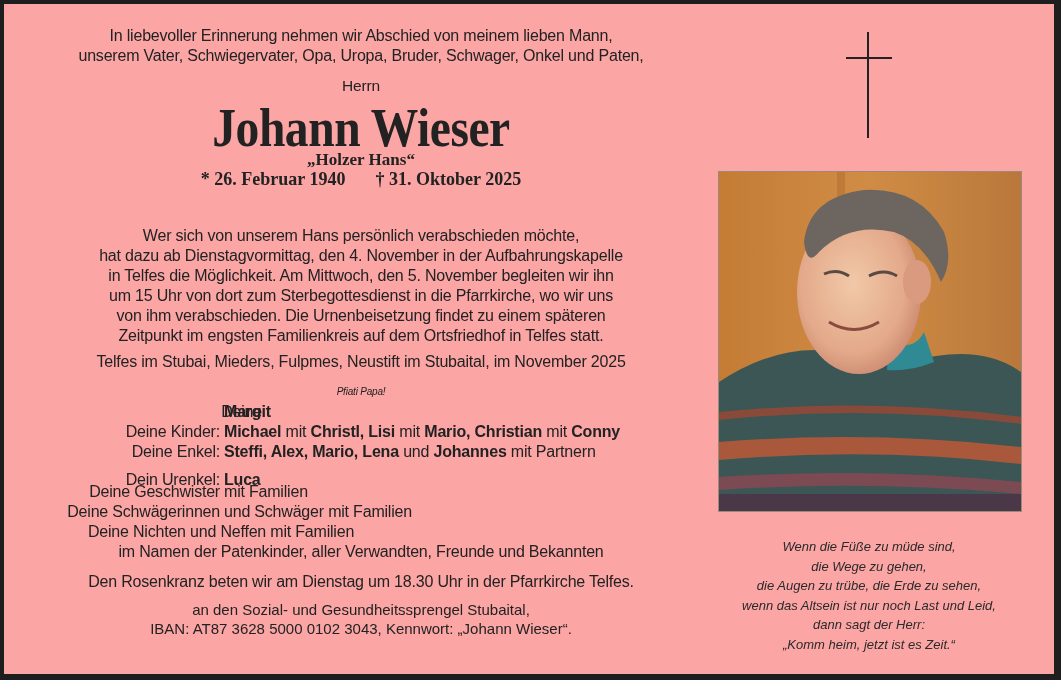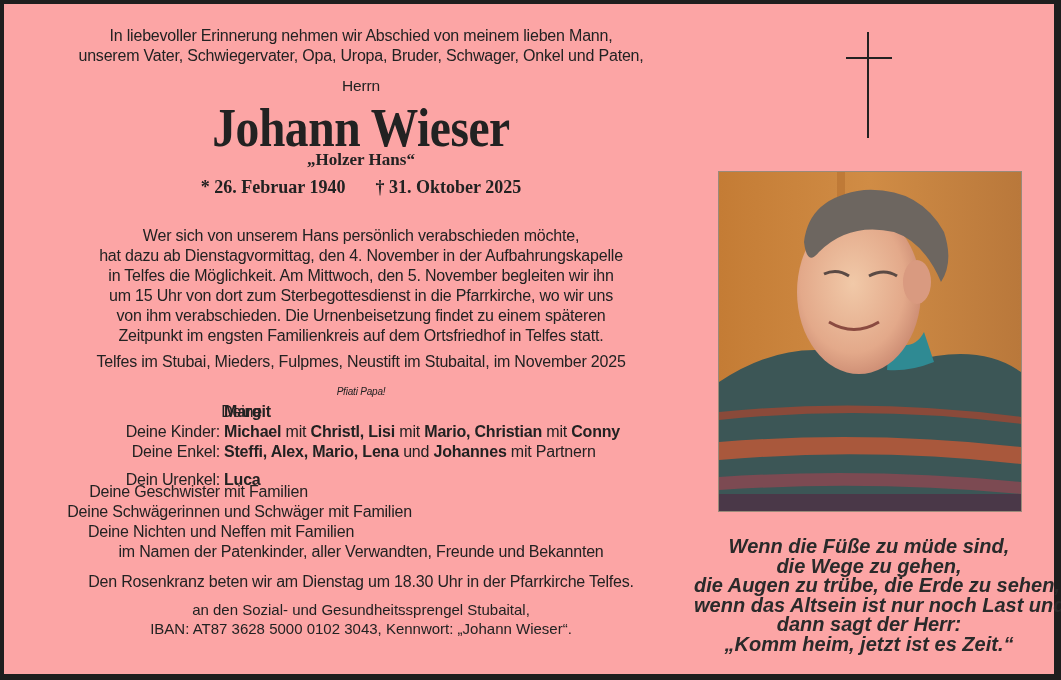--- a/index.html
+++ b/index.html
@@ -24,21 +24,21 @@
     top: 96px; font-family: "Liberation Serif", "DejaVu Serif", serif;
     font-weight: bold; font-size: 54px; line-height: 56px; letter-spacing: -0.5px;
     transform: scaleX(0.88); transform-origin: center;
   }
   .nickname {
     top: 146px; font-family: "Liberation Serif", "DejaVu Serif", serif;
     font-weight: bold; font-size: 17px; line-height: 20px;
   }
   .dates {
     top: 164px; font-family: "Liberation Serif", "DejaVu Serif", serif;
-    font-weight: bold; font-size: 18px; line-height: 22px; margin-top: 8px;
+    font-weight: bold; font-size: 18px; line-height: 22px;
   }
   .dates span { display: inline-block; }
   .dates .gap { width: 30px; }
   .passed { top: 195px; }
   .farewell { top: 222px; }
   .places { top: 348px; }
   .pfiati { top: 378px; font-style: italic; font-size: 10px; }
   .family { position: absolute; top: 398px; left: 0; width: 700px; }
   .fam-row { position: absolute; left: 0; width: 700px; height: 20px; font-size: 16px; line-height: 20px; white-space: nowrap; letter-spacing: -0.2px; }
   .fam-label { position: absolute; right: 484px; text-align: right; }
@@ -49,22 +49,22 @@
   .donation { top: 596px; font-size: 15px; line-height: 19px; }
   .cross-v { position: absolute; left: 863px; top: 28px; width: 2px; height: 106px; background: #222; }
   .cross-h { position: absolute; left: 842px; top: 53px; width: 46px; height: 2px; background: #222; }
   .photo {
     position: absolute; left: 714px; top: 167px; width: 302px; height: 339px;
     overflow: hidden; border: 1px solid #9a8a7a;
     background: linear-gradient(90deg, #c47d36 0%, #cf8a42 40%, #c98540 70%, #b8773a 100%);
   }
   .poem {
     position: absolute; left: 690px; width: 350px; top: 533px;
-    text-align: center; font-style: italic; font-size: 20px; line-height: 19.5px;
-    white-space: nowrap; color: #2a2a2a; font-weight: bold;
+    text-align: center; font-style: italic; font-size: 13px; line-height: 19.5px;
+    white-space: nowrap; color: #2a2a2a;
   }
 </style>
 </head>
 <body>
 
 <div class="page">
 
   <div class="main-col intro">
     <div class="line">In liebevoller Erinnerung nehmen wir Abschied von meinem lieben Mann,</div>
     <div class="line">unserem Vater, Schwiegervater, Opa, Uropa, Bruder, Schwager, Onkel und Paten,</div>

